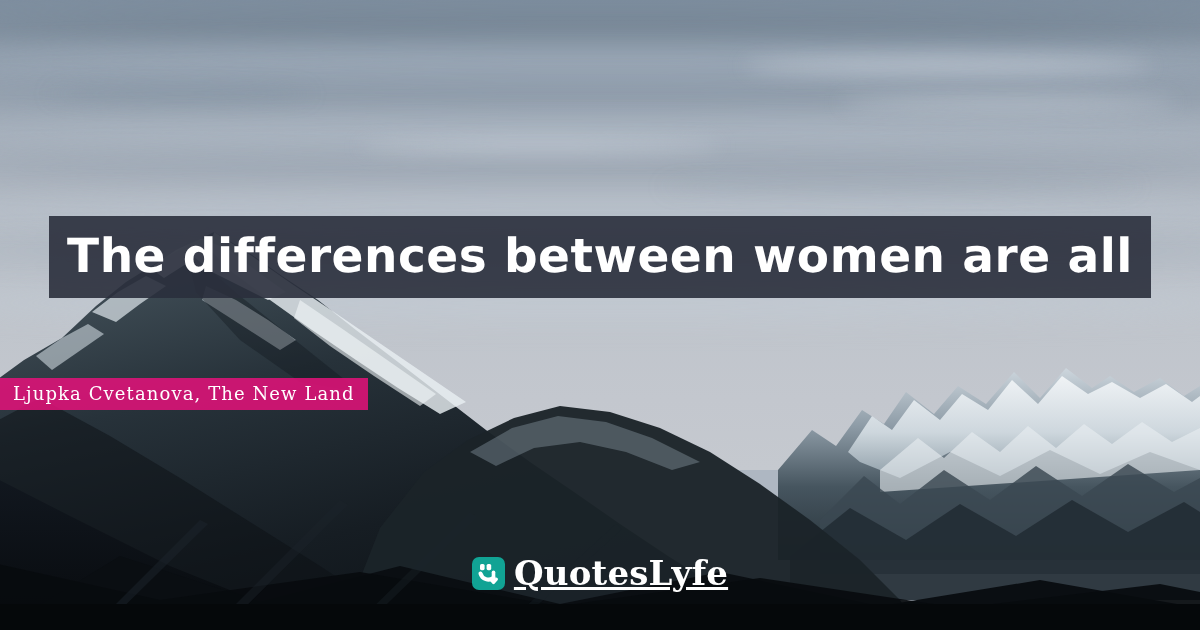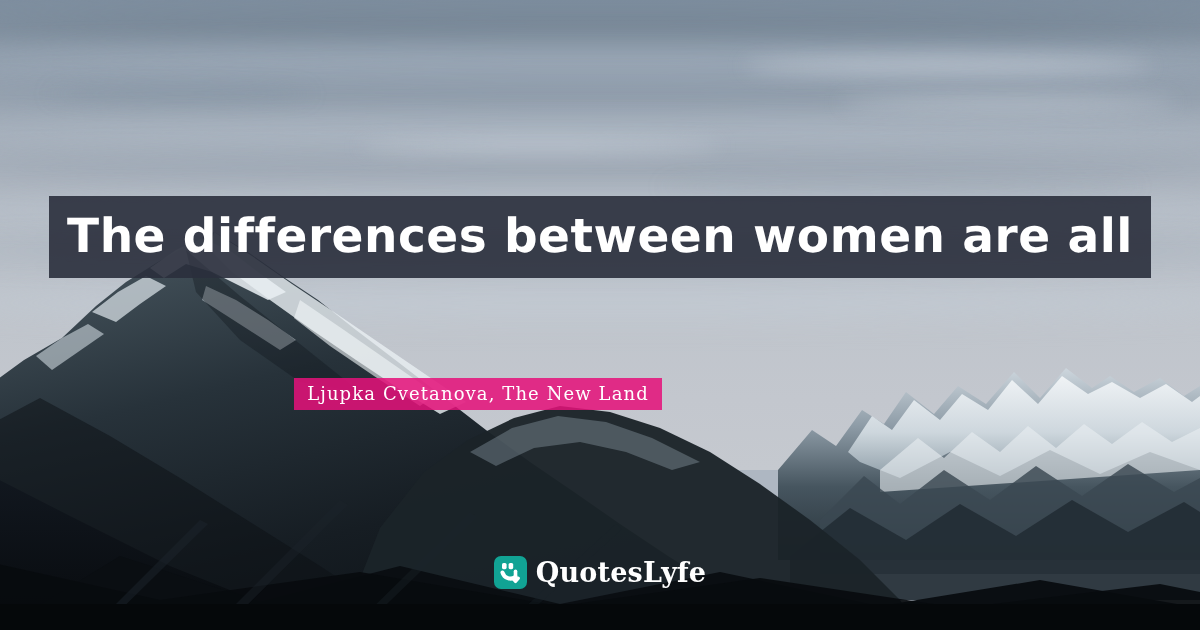--- a/index.html
+++ b/index.html
@@ -83,28 +83,29 @@
     background: rgba(42, 47, 60, 0.90);
     color: #ffffff;
     font-family: "DejaVu Sans", "Liberation Sans", sans-serif;
     font-weight: 700;
     font-size: 47px;
     line-height: 1.0;
     letter-spacing: 0.5px;
     padding: 17px 18px 18px 18px;
     white-space: nowrap;
     text-rendering: geometricPrecision;
+    margin-top: 20px;
   }
 
   .attrib-wrap {
     position: absolute;
     left: 0;
     top: 378px;
     width: 956px;
-    text-align: center;
+    text-align: left;
     z-index: 20;
   }
   .attrib {
     display: inline-block;
     background: rgba(228, 18, 122, 0.86);
     color: #ffffff;
     font-family: "DejaVu Serif", "Liberation Serif", serif;
     font-size: 18px;
     letter-spacing: 1.1px;
     padding: 5px 13px 6px 13px;
@@ -128,23 +129,24 @@
     height: 33px;
     border-radius: 7px;
     background: #11a394;
     position: relative;
     flex: 0 0 auto;
   }
   .logo-text {
     color: #ffffff;
     font-family: "DejaVu Serif", "Liberation Serif", serif;
     font-weight: 700;
-    font-size: 27px;
+    font-size: 34px;
     letter-spacing: 0.2px;
     line-height: 1;
+    text-decoration: underline;
   }
 </style>
 </head>
 <body>
 
 <div id="stage">
 
   <div class="sky">
     <div class="cloudband cb1"></div>
     <div class="cloudband cb2"></div>

